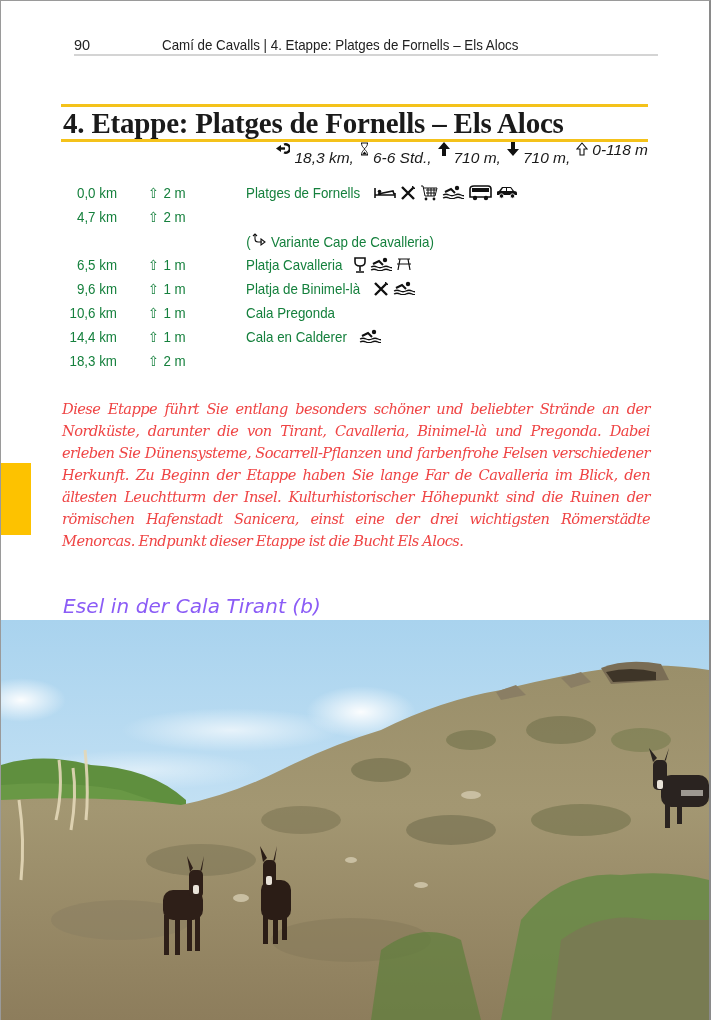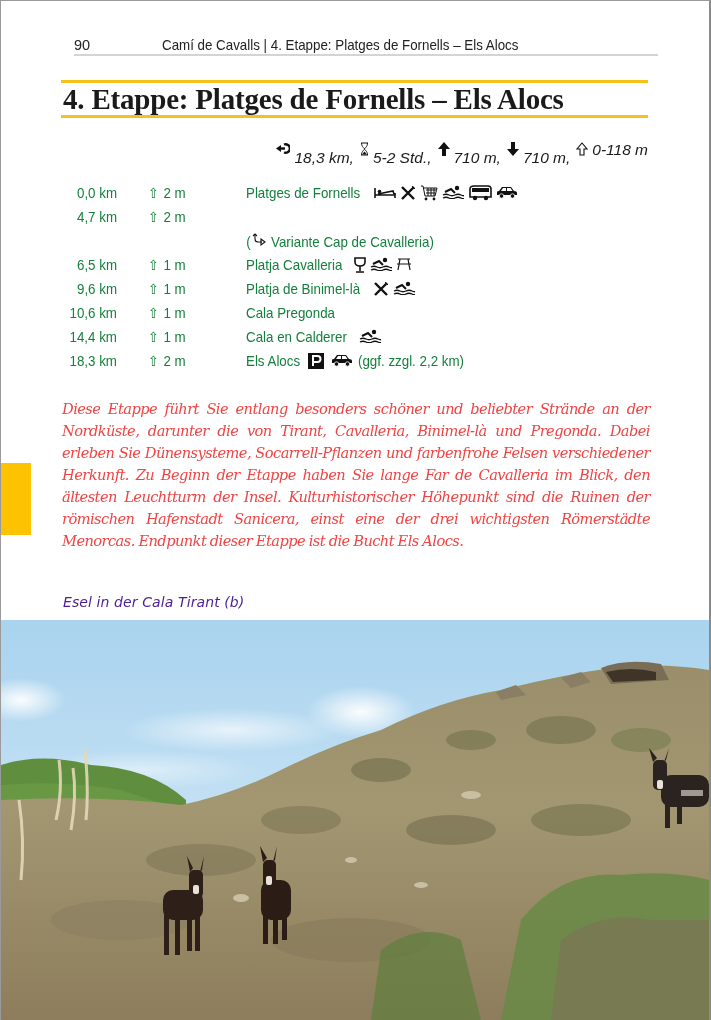--- a/index.html
+++ b/index.html
@@ -9,21 +9,21 @@
   .page-border { position: absolute; left: 0; top: 0; width: 711px; height: 1020px;
     border-left: 1px solid #9a9a9a; border-top: 1px solid #9a9a9a; border-right: 2px solid #8a8a8a; pointer-events: none; z-index: 5; }
 
   
   .running-header { position: absolute; left: 74px; top: 36px; width: 584px; height: 20px;
     border-bottom: 2px solid #d4d4d4; }
   .page-number { position: absolute; left: 0; top: 1px; font-family: "Liberation Sans", sans-serif; font-size: 14.5px; color: #222; }
   .running-title { position: absolute; left: 88px; top: 1px; font-family: "Liberation Sans", sans-serif; font-size: 14.5px; color: #222; transform: scaleX(0.92); transform-origin: left; white-space: nowrap; }
 
   
-  .stage-title-wrap { position: absolute; left: 61px; top: 80px; width: 587px; height: 38px;
+  .stage-title-wrap { position: absolute; left: 61px; top: 104px; width: 587px; height: 38px;
     border-top: 3px solid #f4c21a; border-bottom: 3px solid #f4c21a; }
   .stage-title { position: absolute; left: 2px; top: 0px; font-family: "Liberation Serif", serif; font-size: 29px; color: #1a1a1a; white-space: nowrap; letter-spacing: -0.2px; line-height: 32px; }
 
   
   .stats-line { position: absolute; right: 63px; top: 133px; font-family: "Liberation Sans", sans-serif; font-style: italic; font-size: 15.5px; color: #1a1a1a; white-space: nowrap; display: flex; align-items: center; gap: 0; }
   .stats-line .ic { font-style: normal; display: inline-block; margin-right: 4px; font-size: 14px; }
   .stats-line .sep { margin-right: 6px; margin-top: 16px; }
 
   
   .waypoints { position: absolute; left: 60px; top: 183px; width: 560px; }
@@ -37,21 +37,21 @@
   .wp-icons svg { display: block; }
   .up-arrow { display: inline-block; margin-right: 5px; font-size: 14px; }
 
   
   .side-tab { position: absolute; left: 0; top: 463px; width: 31px; height: 72px; background: #fdc200; }
 
   
   .intro { position: absolute; left: 62px; top: 398px; width: 588px; font-family: "DejaVu Serif", serif; font-style: italic; font-size: 14.6px; line-height: 22px; color: #ef4444; text-align: justify; letter-spacing: -0.55px; word-spacing: -0.5px; }
 
   
-  .caption { position: absolute; left: 63px; top: 594px; font-family: "DejaVu Sans", sans-serif; font-style: italic; font-size: 14px; color: #4c1d95; letter-spacing: 0.1px; }
+  .caption { position: absolute; left: 63px; top: 594px; font-family: "DejaVu Sans", sans-serif; font-style: italic; font-size: 20px; color: #8b5cf6; letter-spacing: 0.1px; }
 
   
   .photo { position: absolute; left: 1px; top: 620px; width: 708px; height: 400px; overflow: hidden; }
   .photo svg { display: block; }
 </style>
 </head>
 <body>
 
 <div class="page-border"></div>
 
@@ -72,21 +72,21 @@
         <rect x="4" y="5.3" width="5" height="2.4" fill="#111"></rect>
       </svg>
   </span>
   <span class="sep">18,3 km,</span>
   <span class="ic">
     <svg width="9" height="14" viewBox="0 0 9 14">
         <path d="M1 1 H8 M1 13 H8 M1.5 1 C1.5 5 4.5 6 4.5 7 C4.5 8 1.5 9 1.5 13 M7.5 1 C7.5 5 4.5 6 4.5 7 C4.5 8 7.5 9 7.5 13" fill="none" stroke="#111" stroke-width="1"></path>
         <path d="M2 12.5 L4.5 9.5 L7 12.5 Z" fill="#111"></path>
       </svg>
   </span>
-  <span class="sep">5-2 Std.,</span>
+  <span class="sep">6-6 Std.,</span>
   <span class="ic">
     <svg width="12" height="14" viewBox="0 0 12 14">
         <path d="M6 0 L12 7 L8 7 L8 14 L4 14 L4 7 L0 7 Z" fill="#111"></path>
       </svg>
   </span>
   <span class="sep">710 m,</span>
   <span class="ic">
     <svg width="12" height="14" viewBox="0 0 12 14">
         <path d="M6 14 L12 7 L8 7 L8 0 L4 0 L4 7 L0 7 Z" fill="#111"></path>
       </svg>
@@ -242,40 +242,20 @@
               <path d="M1 10 Q4 8.5 7 10 T13 10 T19 10 T22 10 M1 13 Q4 11.5 7 13 T13 13 T19 13 T22 13" fill="none" stroke="#111" stroke-width="1.3"></path>
             </svg>
           </span>
       </span>
     </span>
   </div>
 
   <div class="wp-row">
     <span class="dist">18,3 km</span>
     <span class="elev"><span class="up-arrow">⇧</span><span>2 m</span></span>
-    <span class="place">
-      <span class="place-name">Els Alocs</span>
-      <span class="wp-icons" style="margin-left:13px;gap:7px">
-        <span class="ic">
-            <svg width="16" height="16" viewBox="0 0 16 16">
-              <rect x="0" y="0" width="16" height="16" fill="#111"></rect>
-              <path d="M5 13 V3 H9.5 Q12.5 3 12.5 6 Q12.5 9 9.5 9 H5" fill="none" stroke="#fff" stroke-width="2"></path>
-            </svg>
-          </span>
-        <span class="ic">
-            <svg width="22" height="14" viewBox="0 0 22 14">
-              <path d="M1 10 V7 Q1 6 3 6 L6 2 H15 L18 6 Q21 6 21 8 V10 Z" fill="#111"></path>
-              <path d="M7 3 H10 V6 H5 Z M11 3 H14.5 L16.5 6 H11 Z" fill="#fff"></path>
-              <circle cx="5.5" cy="11" r="2.2" fill="#111" stroke="#fff" stroke-width="0.8"></circle>
-              <circle cx="16.5" cy="11" r="2.2" fill="#111" stroke="#fff" stroke-width="0.8"></circle>
-            </svg>
-          </span>
-      </span>
-      <span style="margin-left:5px;transform:scaleX(0.92);transform-origin:left;display:inline-block">(ggf. zzgl. 2,2 km)</span>
-    </span>
   </div>
 </div>
 
 <div class="side-tab"></div>
 
 <p class="intro">Diese Etappe führt Sie entlang besonders schöner und beliebter Strände an der Nordküste, darunter die von Tirant, Cavalleria, Binimel-là und Pregonda. Dabei erleben Sie Dünensysteme, Socarrell-Pflanzen und farbenfrohe Felsen verschiedener Herkunft. Zu Beginn der Etappe haben Sie lange Far de Cavalleria im Blick, den ältesten Leuchtturm der Insel. Kulturhistorischer Höhepunkt sind die Ruinen der römischen Hafenstadt Sanicera, einst eine der drei wichtigsten Römerstädte Menorcas. Endpunkt dieser Etappe ist die Bucht Els Alocs.</p>
 
 <div class="caption">Esel in der Cala Tirant (b)</div>
 
 <div class="photo">

